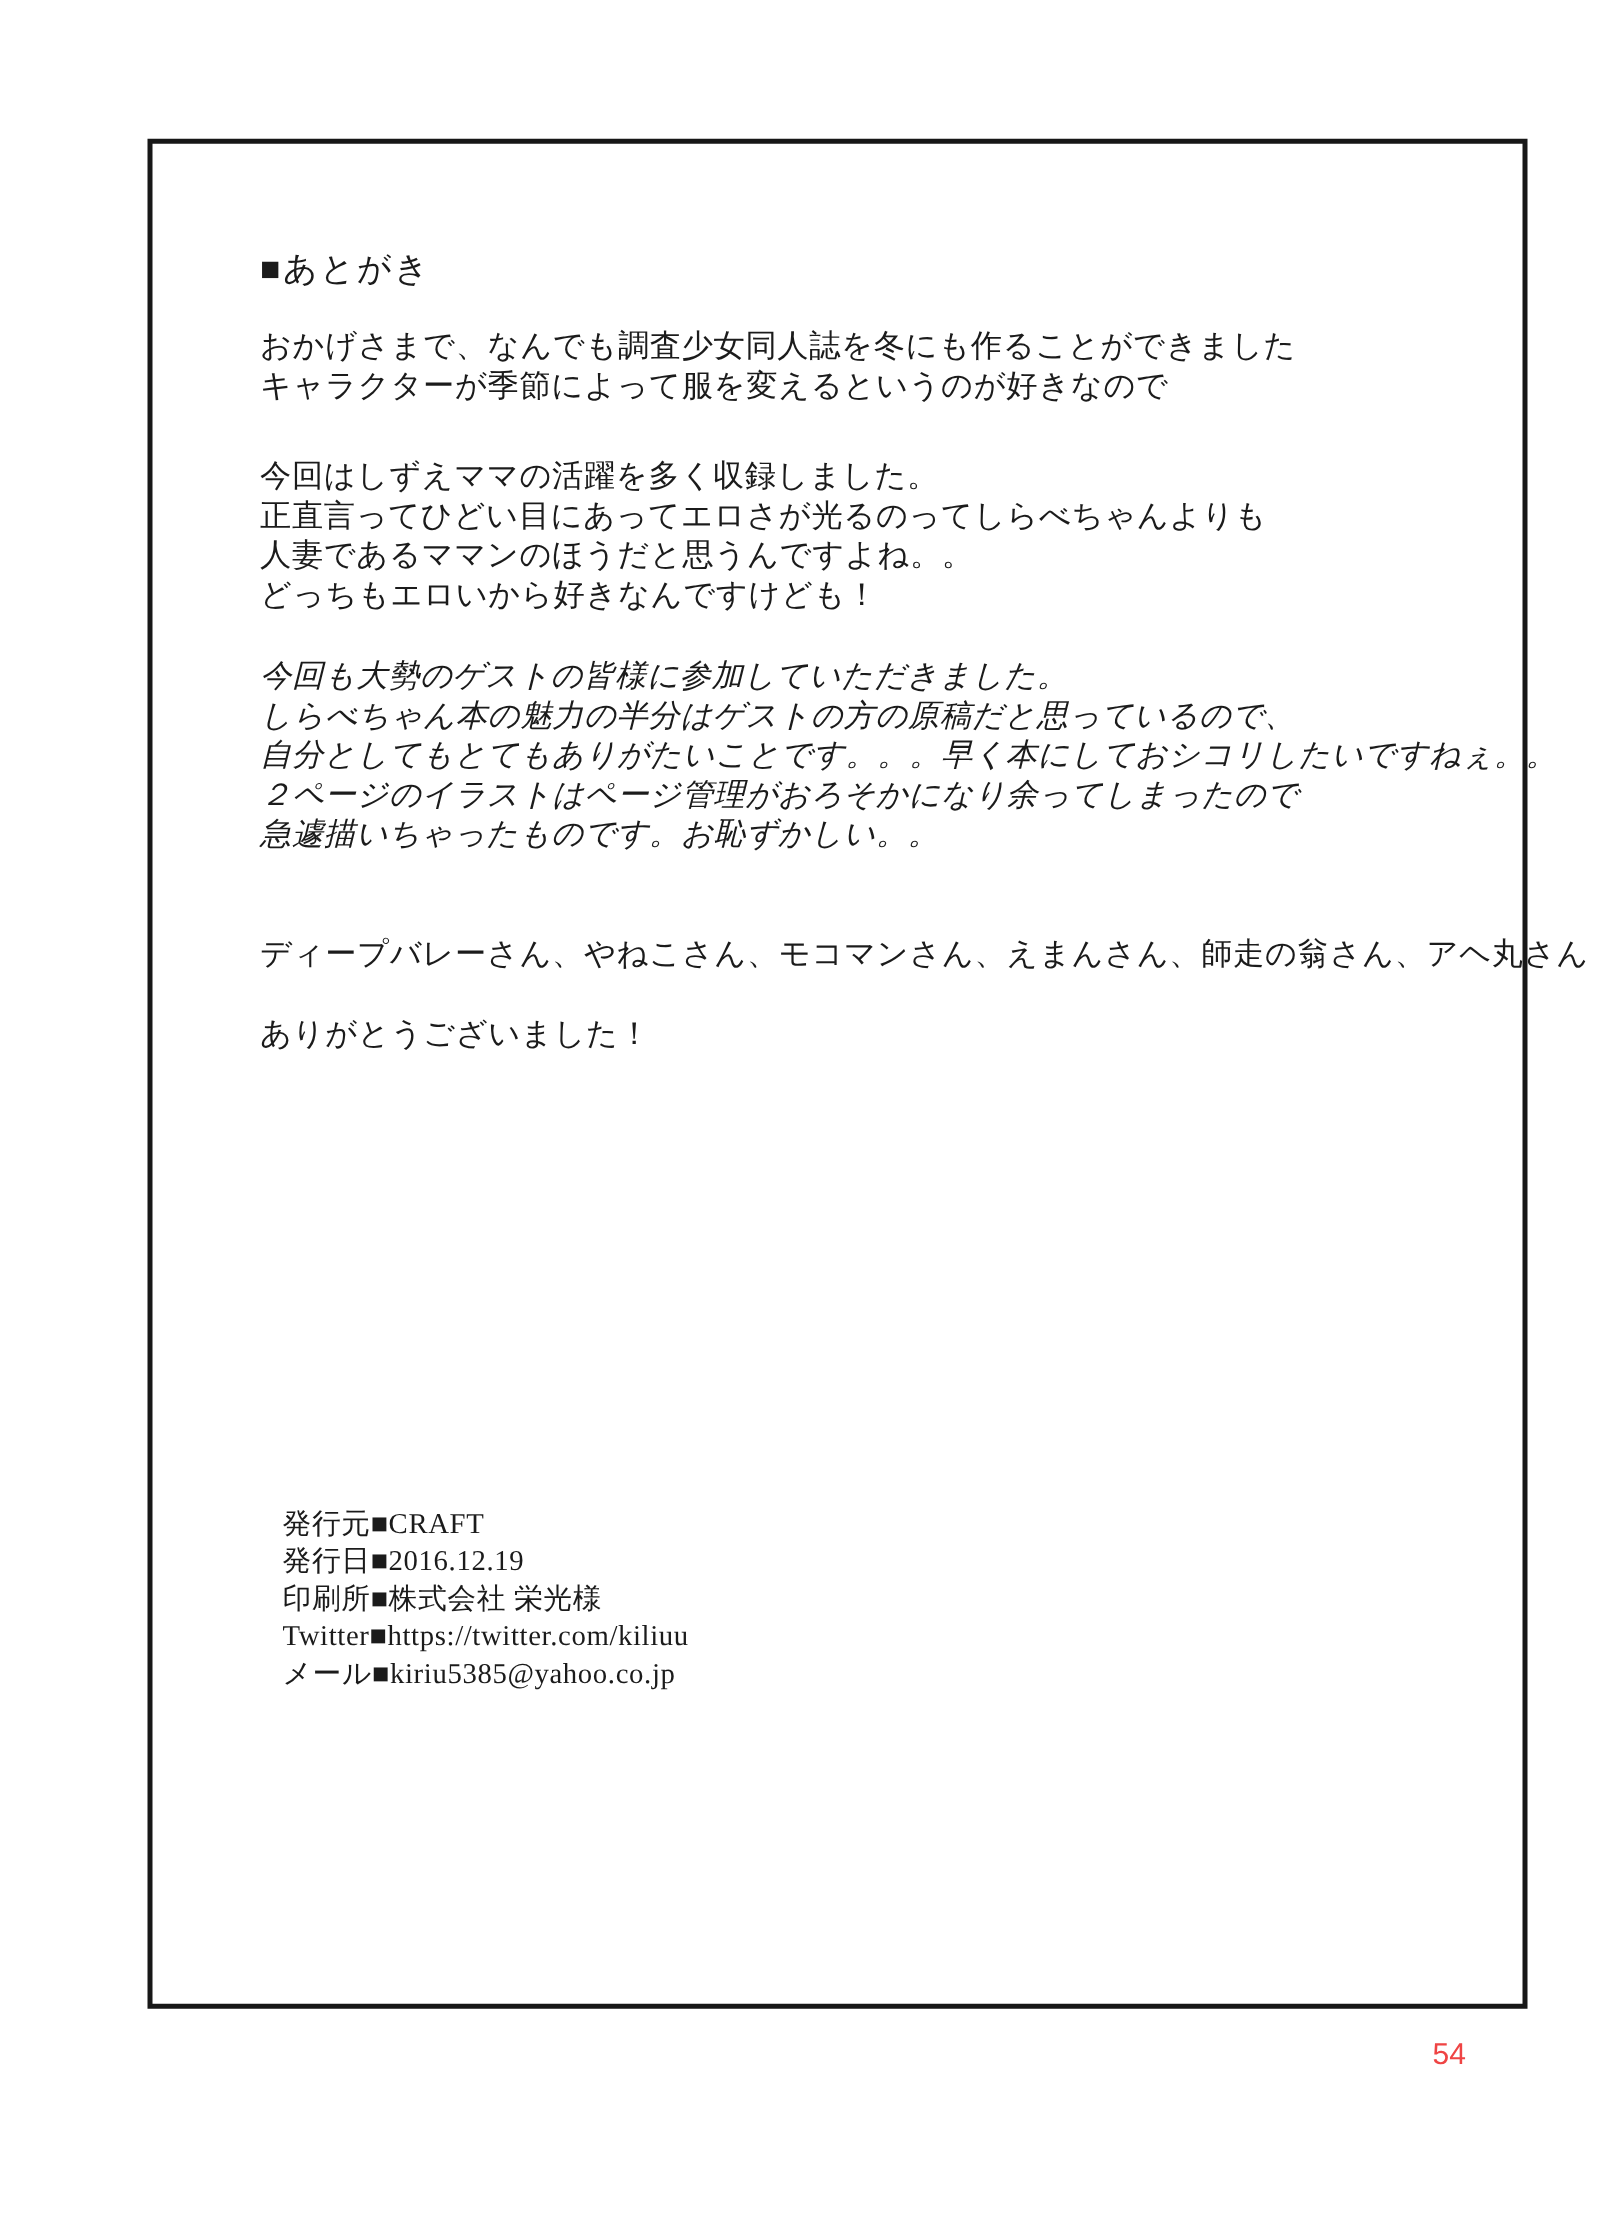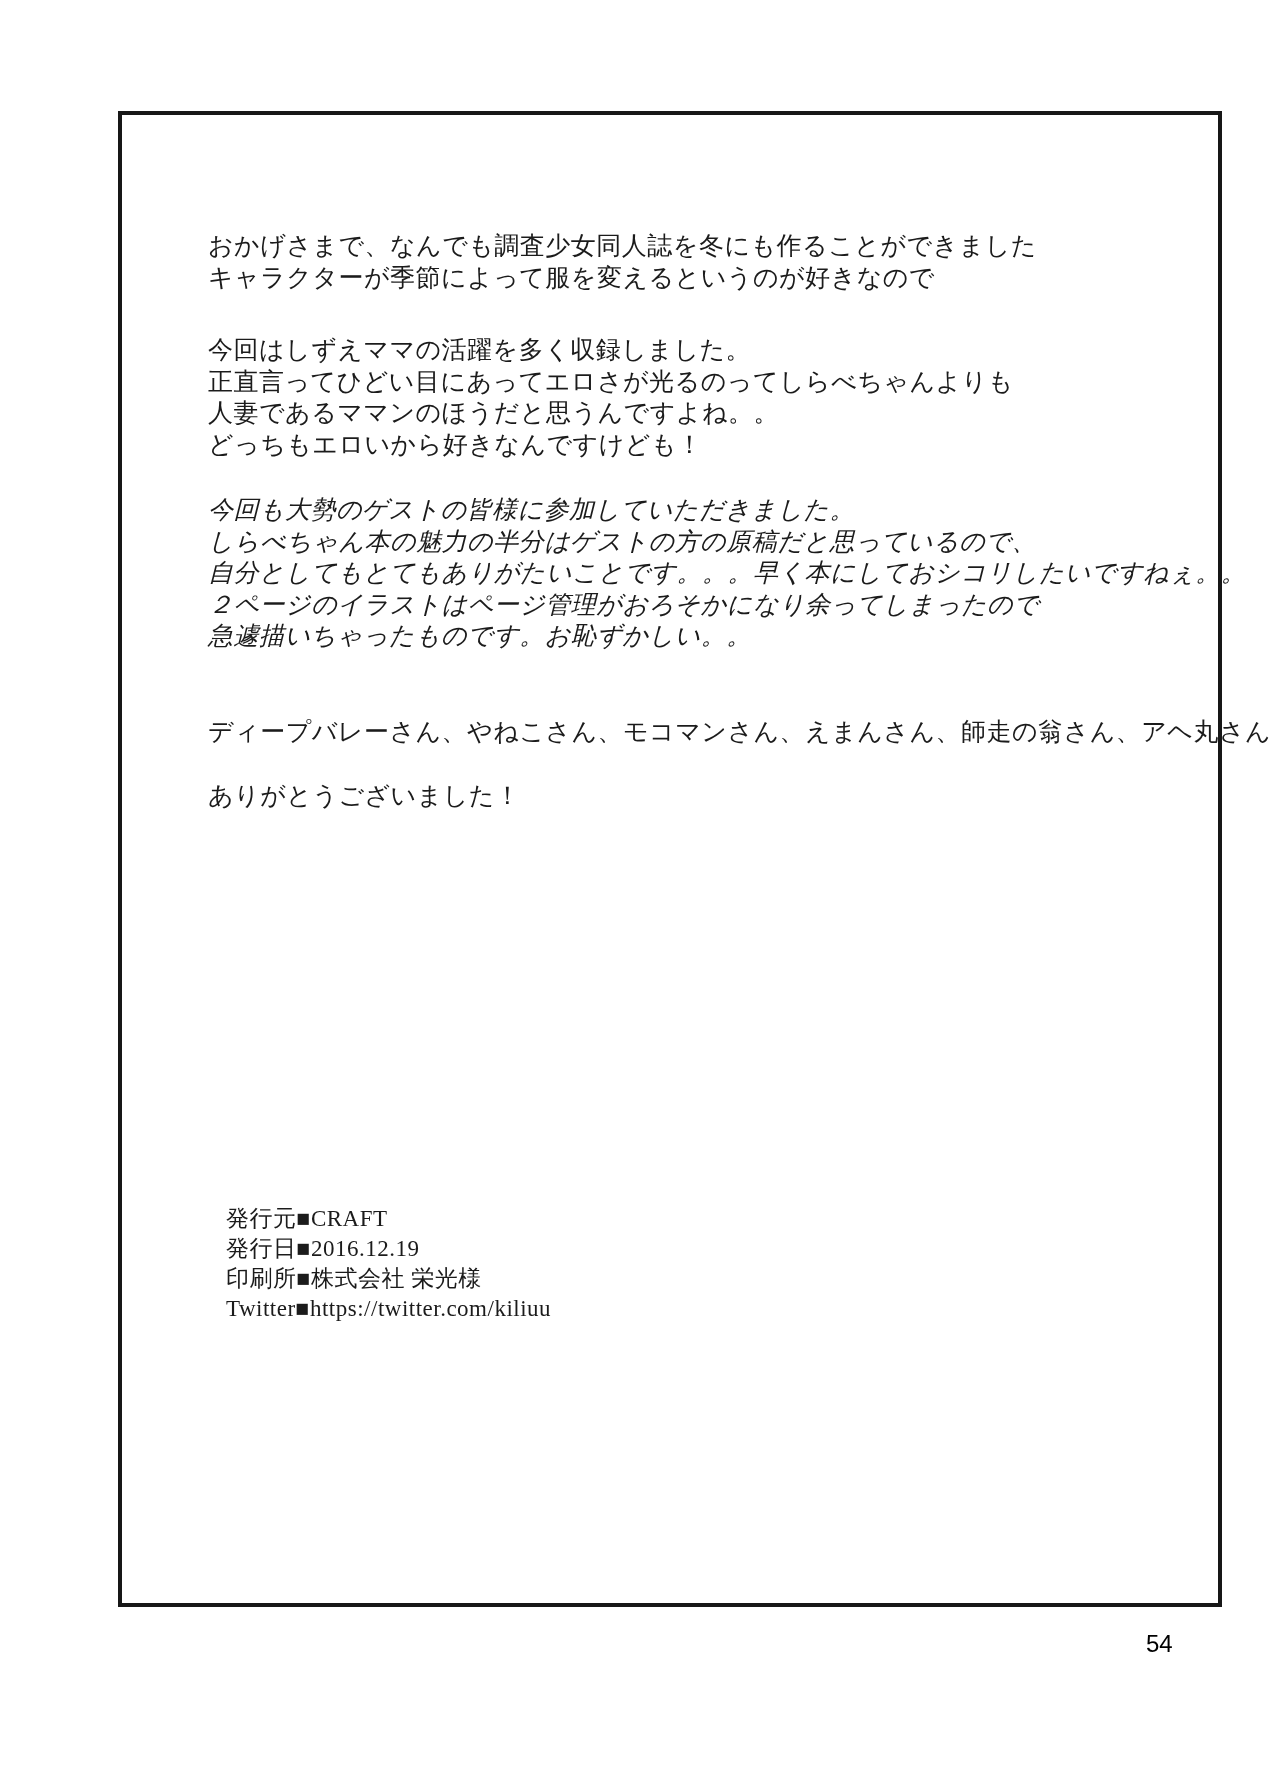--- a/index.html
+++ b/index.html
@@ -56,32 +56,33 @@
     line-height: 30px;
     letter-spacing: 0.5px;
     white-space: nowrap;
   }
   .page-number {
     position: absolute;
     left: 1146px;
     top: 1630px;
     font-family: "Liberation Sans", "DejaVu Sans", sans-serif;
     font-size: 24px;
-    color: #000000;
+    color: #ef4444;
   }
 </style>
 </head>
 <body>
 
 <div class="scan-page">
 
   <div class="frame">
 
     <div class="content">
 
+      <div class="afterword-title">■あとがき</div>
 
       <div class="para para-intro">
         <div class="line">おかげさまで、なんでも調査少女同人誌を冬にも作ることができました</div>
         <div class="line">キャラクターが季節によって服を変えるというのが好きなので</div>
       </div>
 
       <div class="para para-shizue">
         <div class="line">今回はしずえママの活躍を多く収録しました。</div>
         <div class="line">正直言ってひどい目にあってエロさが光るのってしらべちゃんよりも</div>
         <div class="line">人妻であるママンのほうだと思うんですよね。。</div>
@@ -104,19 +105,20 @@
         <div class="line">ありがとうございました！</div>
       </div>
 
     </div>
 
     <div class="colophon">
       <div class="line">発行元■CRAFT</div>
       <div class="line">発行日■2016.12.19</div>
       <div class="line">印刷所■株式会社 栄光様</div>
       <div class="line">Twitter■https://twitter.com/kiliuu</div>
+      <div class="line">メール■kiriu5385@yahoo.co.jp</div>
     </div>
 
   </div>
 
   <div class="page-number">54</div>
 
 </div>
 
 </body></html>

